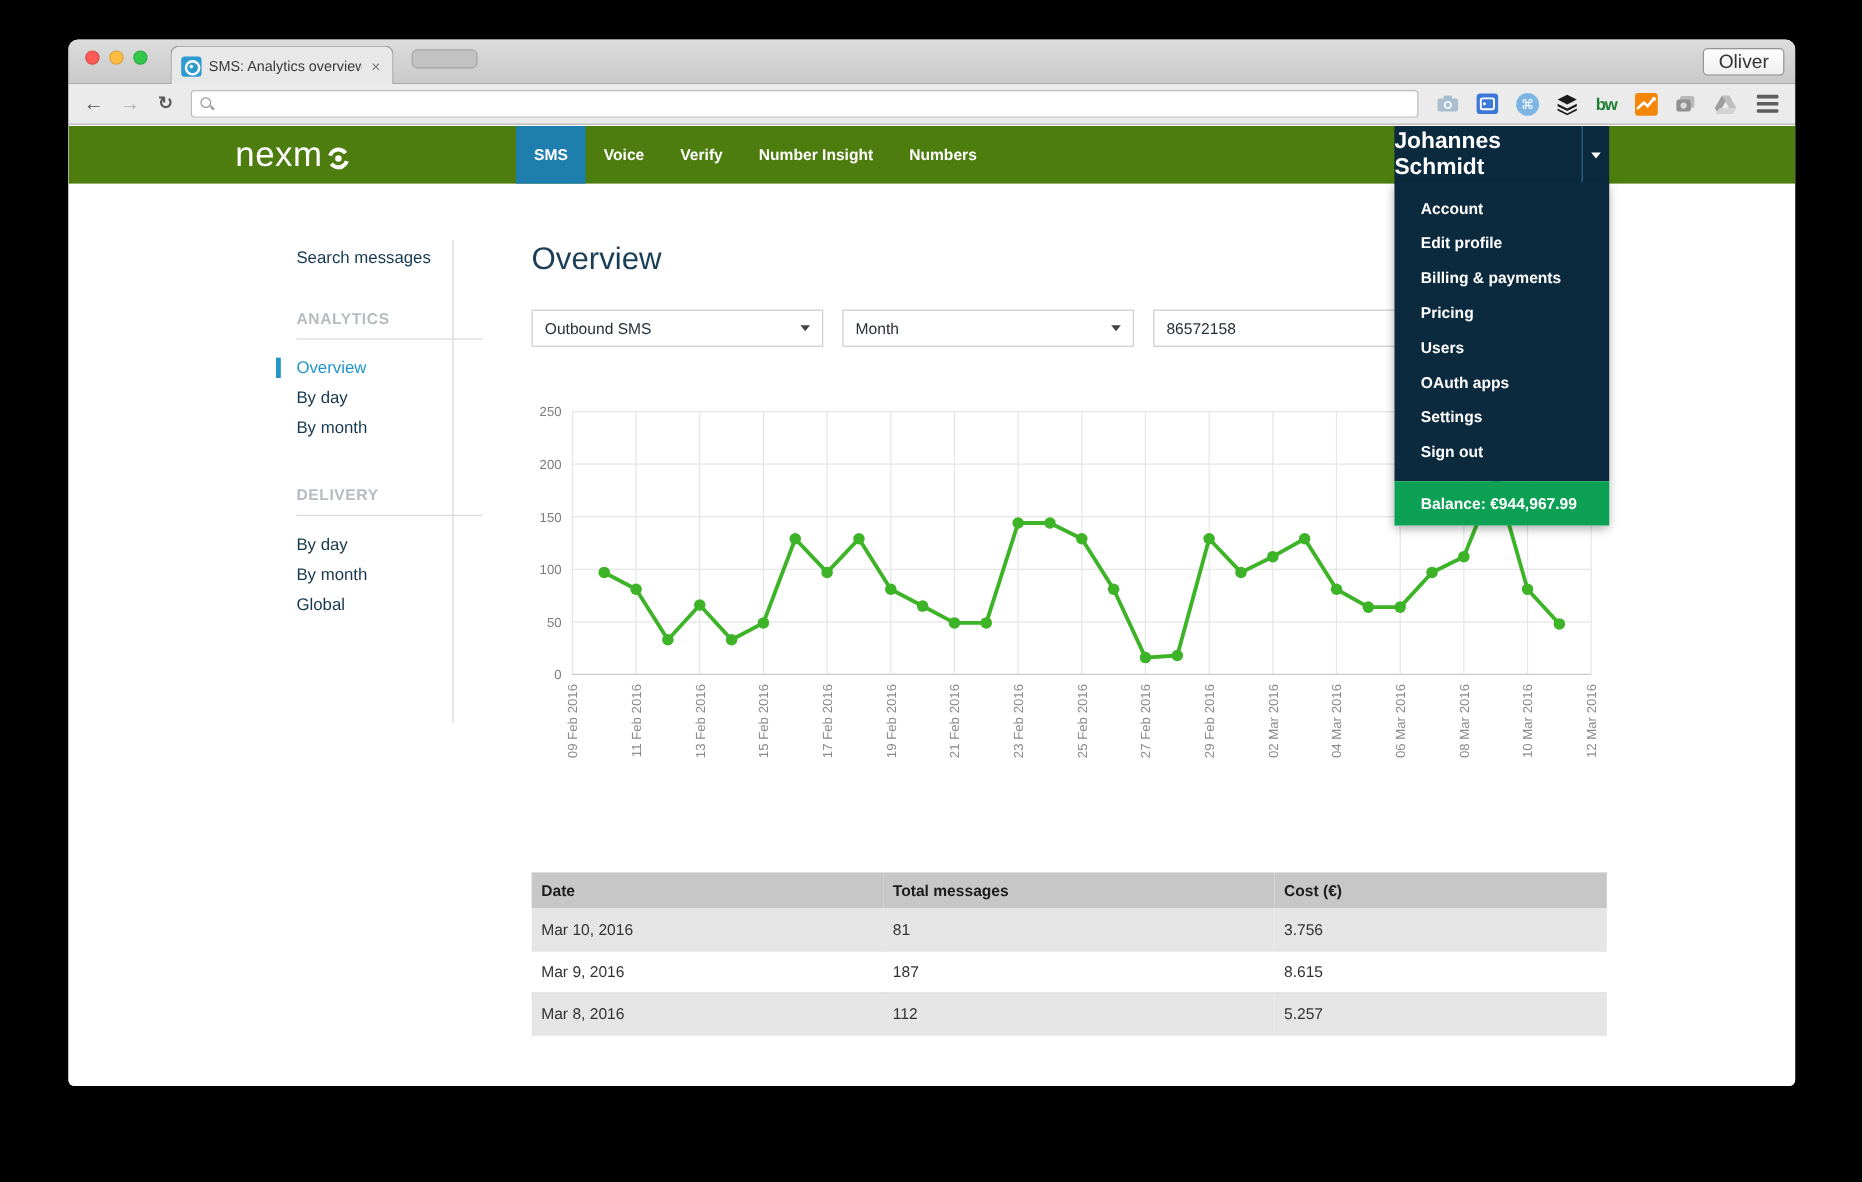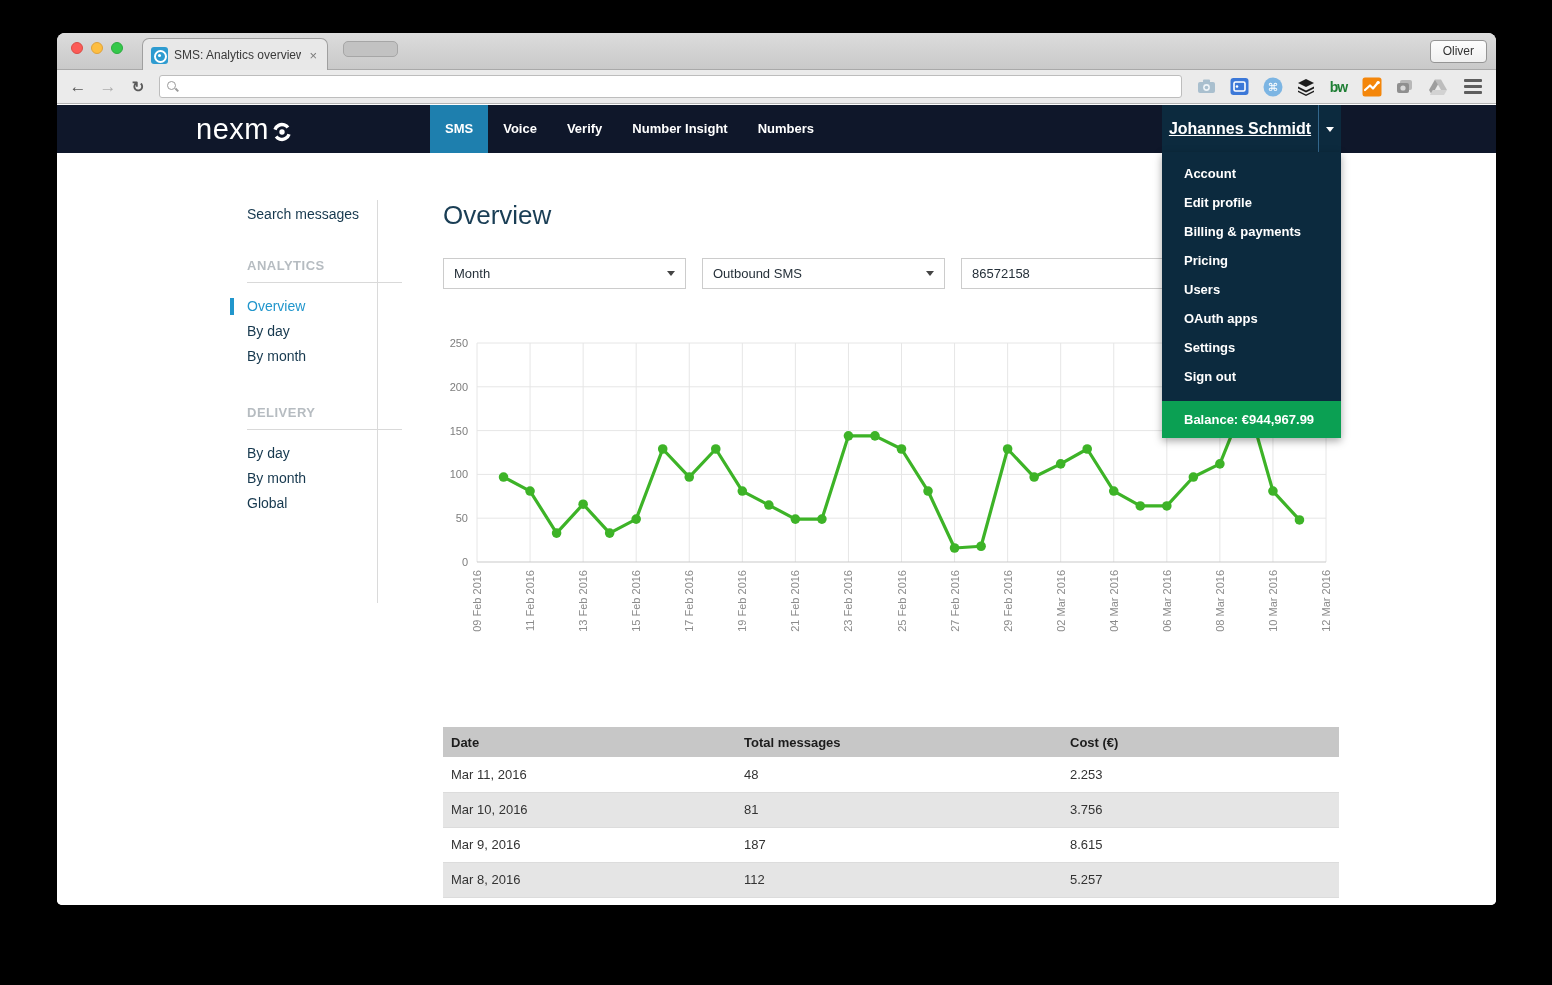--- a/index.html
+++ b/index.html
@@ -25,50 +25,50 @@
   .favicon::before { content:''; position:absolute; left:3px; top:3px; width:9px; height:9px;
                      border:2px solid #fff; border-radius:50%; }
   .favicon::after { content:''; position:absolute; left:7px; top:7px; width:3px; height:3px;
                     background:#fff; border-radius:50%; }
   .tab-title { font-size:12px; color:#3a3a3a; white-space:nowrap; overflow:hidden; flex:1; }
   .tab-close { color:#7b7b7b; font-size:13px; cursor:default; padding:0 2px; }
   .newtab-stub { position:absolute; left:286px; top:8px; width:55px; height:16px;
                  background:#c2c2c2; border:1px solid #a6a6a6; border-radius:5px; }
   .profile-btn { position:absolute; right:9px; top:7px; height:23px; padding:3px 12px;
                  background:linear-gradient(#fdfdfd,#f0f0f0); border:1px solid #959595;
-                 border-radius:4px; font-size:12px; color:#333; }
+                 border-radius:4px; font-size:16px; color:#333; }
 
   .toolbar { position:relative; height:34px; background:#ebebeb; border-bottom:1px solid #b5b5b5;
              display:flex; align-items:center; padding:0 10px; gap:8px; }
   .navbtn { font-size:17px; line-height:1; color:#5a5a5a; width:22px; text-align:center; }
   .navbtn.disabled { color:#adadad; }
   .addressbar { flex:1; height:23px; background:#fff; border:1px solid #bdbdbd; border-radius:3px;
                 display:flex; align-items:center; padding:0 7px; gap:5px; margin:0 6px 0 2px; }
   .mag { width:11px; height:11px; position:relative; }
   .mag::before { content:''; position:absolute; left:0; top:0; width:7px; height:7px;
                  border:1.5px solid #9a9a9a; border-radius:50%; }
   .mag::after { content:''; position:absolute; left:8px; top:8px; width:4px; height:1.5px;
                 background:#9a9a9a; transform:rotate(45deg); }
   .ext-icons { display:flex; align-items:center; gap:12px; padding-right:4px; }
   .ext { width:21px; height:21px; display:flex; align-items:center; justify-content:center; }
   .hamburger { display:flex; flex-direction:column; gap:3px; width:18px; margin-left:4px; }
   .hamburger span { height:3px; background:#5d5d5d; border-radius:1px; }
 
   
   .page { position:absolute; left:0; top:72px; right:0; bottom:0; background:#fff; overflow:hidden; }
-  .site-header { position:relative; height:48px; background:#0f172a; color:#fff; }
+  .site-header { position:relative; height:48px; background:#4d7c0f; color:#fff; }
   .logo { position:absolute; left:139px; top:0; height:48px; display:flex; align-items:center; gap:2px;
           font-size:29px; letter-spacing:.5px; color:#fff; }
   .main-nav { position:absolute; left:373px; top:0; height:48px; display:flex;text-align:right; }
   .nav-item { height:48px; line-height:48px; padding:0 15px; font-size:13px; font-weight:700; color:#fff; }
   .nav-item.active { background:#1e7fae; }
   .nav-secondary { position:absolute; left:959px; top:0; height:48px; display:flex; }
   .user-menu { position:absolute; left:1105px; top:0; width:179px; height:48px; background:#0c2a3e;
                display:flex; align-items:center; }
-  .user-name { flex:1; text-align:center; font-size:16px; font-weight:700;text-decoration:underline; }
+  .user-name { flex:1; text-align:left; font-size:19px; font-weight:700; }
   .user-sep { width:1px; height:48px; background:#33678c; }
   .user-caret { width:22px; display:flex; justify-content:center; }
   .caret-down { width:0; height:0; border-left:4px solid transparent; border-right:4px solid transparent;
                 border-top:5px solid #fff; }
 
   .dropdown { position:absolute; left:1105px; top:47px; width:179px; z-index:40;
               box-shadow:0 3px 8px rgba(0,0,0,.35); }
   .dropdown-items { background:#0c2a3e; padding:7px 0 10px; }
   .dropdown-item { padding:5px 22px; font-size:13px; font-weight:700; color:#fff; line-height:19px; }
   .dropdown-balance { background:#0ba053; color:#fff; font-size:13px; font-weight:700; padding:11px 22px; }
@@ -258,25 +258,25 @@
         </div>
 
       </div>
       <div class="side-divider"></div>
 
       <div class="main">
         <div class="page-title">Overview</div>
 
         <div class="filters">
           <div class="select">
+            <span class="sel-label">Outbound SMS</span>
+            <span class="sel-caret"></span>
+          </div>
+          <div class="select">
             <span class="sel-label">Month</span>
-            <span class="sel-caret"></span>
-          </div>
-          <div class="select">
-            <span class="sel-label">Outbound SMS</span>
             <span class="sel-caret"></span>
           </div>
           <input class="acct-input" readonly="" value="86572158" style="">
         </div>
 
         <div class="chart-wrap">
           <svg id="chart-svg" width="900" height="330" viewBox="0 0 900 330">
               <line x1="34" y1="10" x2="34" y2="229" stroke="#e6e6e6" stroke-width="1"></line>
               <text transform="translate(38,237) rotate(-90)" text-anchor="end" font-size="11" fill="#8b8b8b" font-family="Liberation Sans, sans-serif">09 Feb 2016</text>
               <line x1="87.0625" y1="10" x2="87.0625" y2="229" stroke="#e6e6e6" stroke-width="1"></line>
@@ -366,25 +366,20 @@
                 <col class="c3">
               </colgroup>
             <thead>
                 <tr id="table-head">
                   <th>Date</th>
                   <th>Total messages</th>
                   <th>Cost (€)</th>
                 </tr>
               </thead>
             <tbody id="table-body">
-                <tr class="">
-                  <td>Mar 11, 2016</td>
-                  <td>48</td>
-                  <td>2.253</td>
-                </tr>
                 <tr class="alt">
                   <td>Mar 10, 2016</td>
                   <td>81</td>
                   <td>3.756</td>
                 </tr>
                 <tr class="">
                   <td>Mar 9, 2016</td>
                   <td>187</td>
                   <td>8.615</td>
                 </tr>

